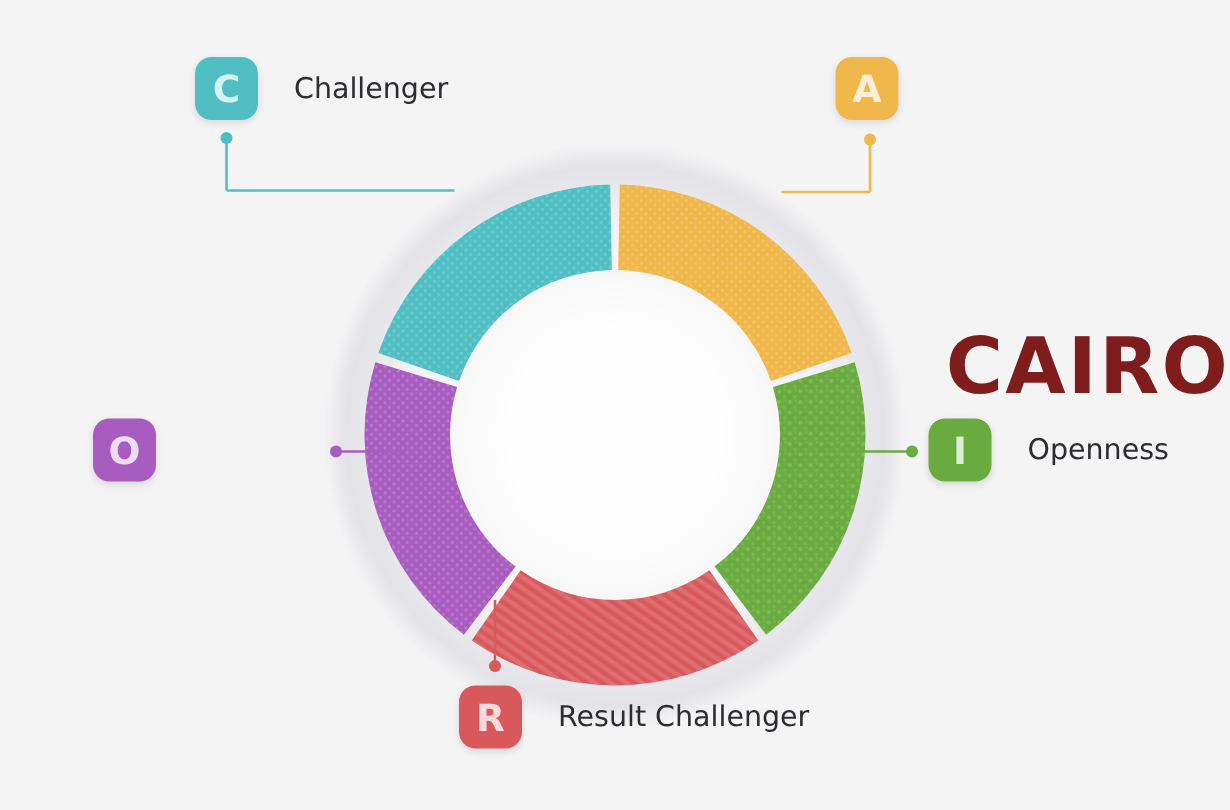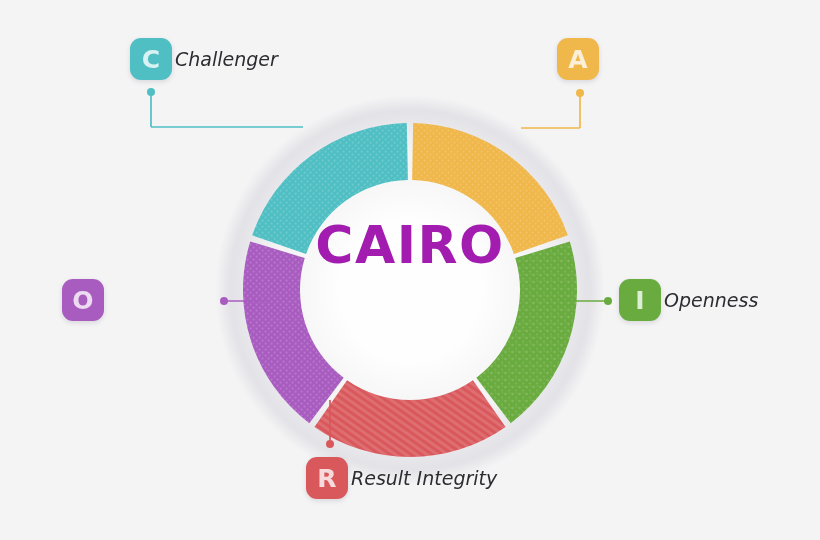--- a/index.html
+++ b/index.html
@@ -25,26 +25,26 @@
     left: 0;
     top: 0;
     width: 820px;
     height: 540px;
   }
   .center-word {
     position: absolute;
     left: 0;
     top: 216px;
     width: 820px;
-    text-align: center;
+    text-align: right;
     font-family: "DejaVu Sans", "Liberation Sans", sans-serif;
     font-size: 52px;
     font-weight: 700;
     letter-spacing: 1.5px;
-    color: #a21caf;
+    color: #7f1d1d;
     line-height: 58px;
     white-space: nowrap;
   }
   .legend-item {
     position: absolute;
     display: flex;
     align-items: center;
   }
   .badge {
     width: 42px;
@@ -60,21 +60,21 @@
     box-shadow: 0 2px 5px rgba(40,40,60,0.13);
     flex: 0 0 auto;
   }
   .legend-label {
     font-family: "DejaVu Sans", "Liberation Sans", sans-serif;
     font-size: 19px;
     font-weight: 400;
     color: #2c2c31;
     white-space: nowrap;
   }
-  .label-right { margin-left: 3px; font-style: italic; }
+  .label-right { margin-left: 24px; }
   .label-left  { margin-right: 14px; }
 
   
   #legend-challenger { left: 130px; top: 38px; }
   #legend-aspiration { left: 557px; top: 38px; }
   #legend-integrity  { left: 619px; top: 279px; }
   #legend-openness   { left: 62px;  top: 279px; flex-direction: row-reverse; }
   #legend-result     { left: 306px; top: 457px; }
 </style>
 </head>
@@ -153,16 +153,16 @@
     <span class="badge" style="background: rgb(106, 171, 63);">I</span>
     <span class="legend-label label-right">Openness</span>
   </div>
 
   <div class="legend-item" id="legend-openness">
     <span class="badge" style="background: rgb(169, 92, 192);">O</span>
   </div>
 
   <div class="legend-item" id="legend-result">
     <span class="badge" style="background: rgb(217, 88, 92);">R</span>
-    <span class="legend-label label-right">Result Integrity</span>
+    <span class="legend-label label-right">Result Challenger</span>
   </div>
 
 </div>
 
 </body></html>

